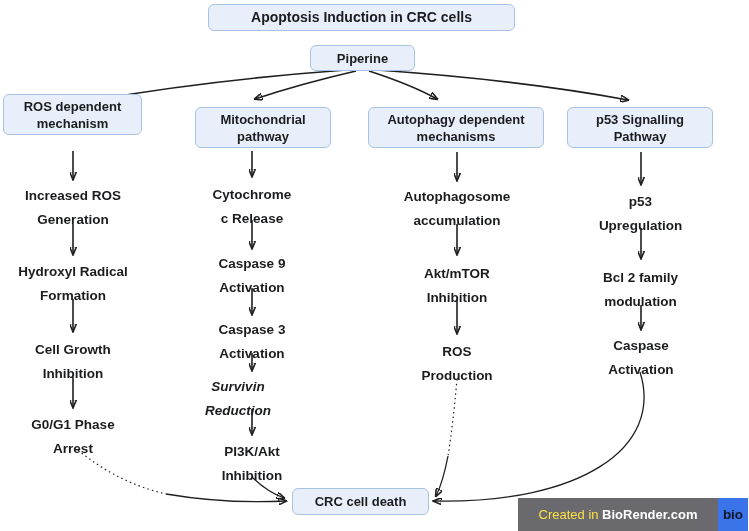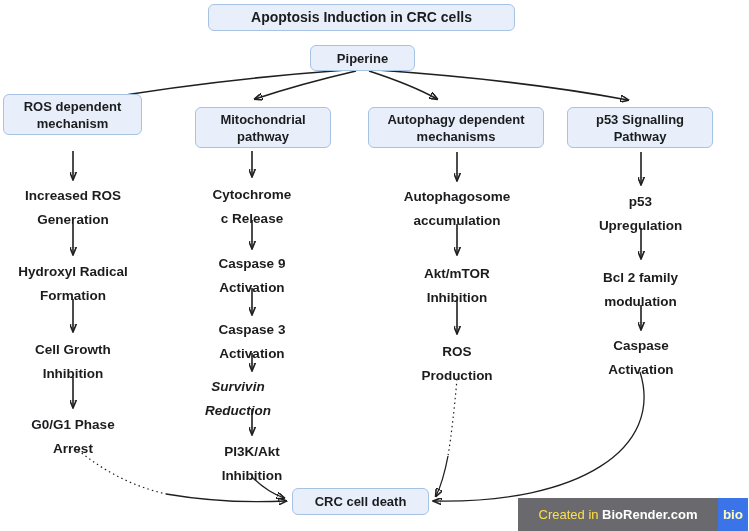--- a/index.html
+++ b/index.html
@@ -32,21 +32,21 @@
   #footer{
     position:absolute;left:518px;top:498px;width:230px;height:33px;display:flex;
   }
   #footer .bar{
     background:var(--footer-bar);flex:1;display:flex;align-items:center;justify-content:center;
     font-size:13px;white-space:pre;
   }
   #footer .bar .lite{color:#fde047;font-weight:400;}
   #footer .bar .brand{color:#ffffff;font-weight:700;}
   #footer .logo{
-    width:30px;background:var(--footer-logo);color:#fef9c3;font-weight:700;font-size:13.5px;
+    width:30px;background:var(--footer-logo);color:#0f172a;font-weight:700;font-size:13.5px;
     display:flex;align-items:center;justify-content:center;font-style:normal;
   }
 </style>
 </head>
 <body>
 
 <div id="canvas">
 
   <svg id="arrows" viewBox="0 0 749 531" xmlns="http://www.w3.org/2000/svg">
     <defs>

